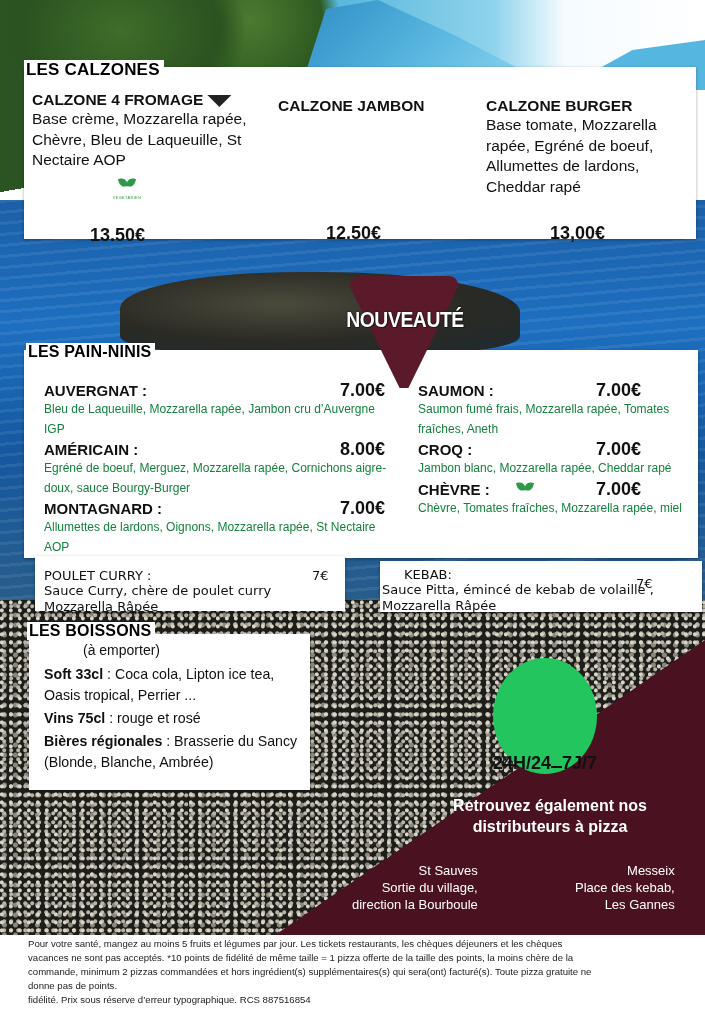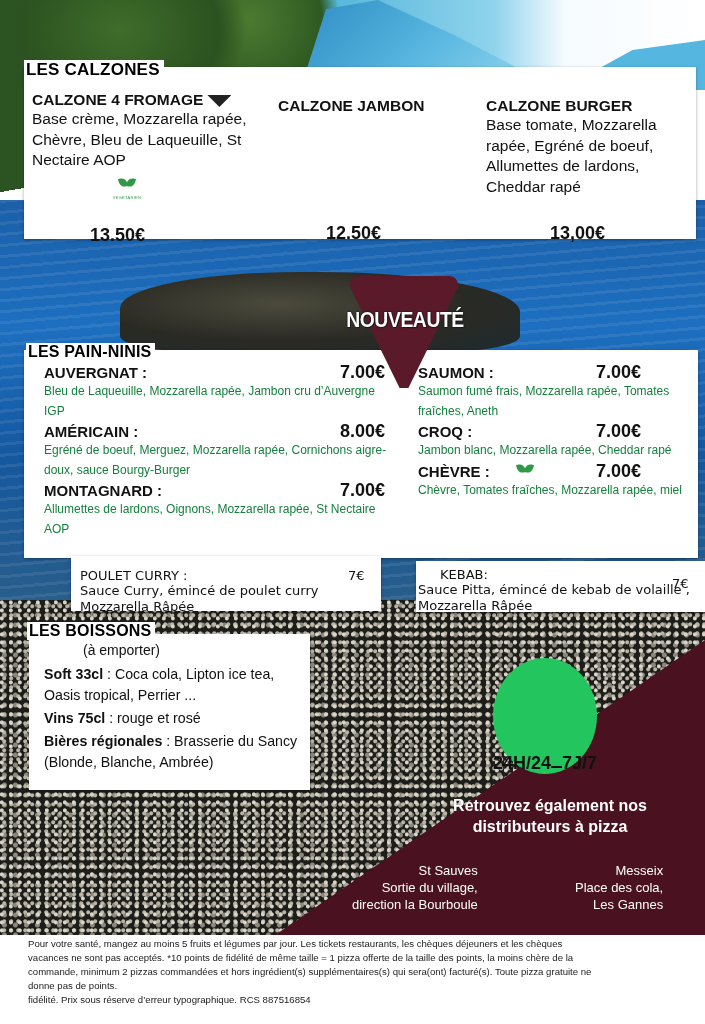--- a/index.html
+++ b/index.html
@@ -117,32 +117,32 @@
       text-align: center;
       font-weight: 900; font-size: 22px; color: #fff;
       letter-spacing: -0.5px;
       text-shadow: 0 0 2px #000, 1px 1px 0 #222;
       transform: scaleX(0.88);
       z-index: 5;
     }
 
     
     .painninis-card { top: 350px; left: 24px; width: 674px; height: 208px; }
-    .pn-col { position: absolute; top: 12px; }
+    .pn-col { position: absolute; top: 30px; }
     .pn-col-left { left: 20px; width: 345px; }
     .pn-col-right { left: 394px; width: 270px; }
     .pn-item { position: relative; }
     .pn-head { display: flex; justify-content: space-between; align-items: baseline; height: 20px; }
     .pn-name { font-weight: 700; font-size: 15px; color: #111; }
     .pn-price { font-weight: 700; font-size: 18px; color: #111; }
     .pn-desc { font-size: 12px; line-height: 19.5px; color: #15803d; }
     .pn-col-right .pn-price { margin-right: 47px; }
     .pn-col-left .pn-price { margin-right: 4px; }
 
-    .extra-card { font-family: "DejaVu Sans", sans-serif; color: #111; margin-left: 36px; }
+    .extra-card { font-family: "DejaVu Sans", sans-serif; color: #111; }
     .poulet-card { top: 556px; left: 35px; width: 310px; height: 55px; padding: 12px 0 0 9px; }
     .kebab-card { top: 561px; left: 380px; width: 322px; height: 51px; padding: 6px 0 0 24px; }
     .extra-card .ename { font-size: 13px; }
     .extra-card .edesc { font-size: 13px; line-height: 15.5px; }
     .extra-card .eprice { position: absolute; font-size: 13px; }
     .poulet-card .eprice { top: 12px; left: 277px; }
     .kebab-card .eprice { top: 15px; left: 256px; }
 
     
     .boissons-card { top: 634px; left: 29px; width: 281px; height: 156px; }
@@ -261,21 +261,21 @@
         <span class="pn-price">7.00€</span>
       </div>
       <div class="pn-desc">Chèvre, Tomates fraîches, Mozzarella rapée, miel</div>
     </div>
   </div>
 </div>
 
 <div class="card extra-card poulet-card">
   <div class="ename">POULET CURRY :</div>
   <div class="eprice">7€</div>
-  <div class="edesc">Sauce Curry, émincé de poulet curry</div>
+  <div class="edesc">Sauce Curry, chère de poulet curry</div>
   <div class="edesc">Mozzarella Râpée</div>
 </div>
 <div class="card extra-card kebab-card">
   <div class="ename">KEBAB:</div>
   <div class="eprice">7€</div>
   <div class="edesc" style="margin-left:-22px;">Sauce Pitta, émincé de kebab de volaille ,</div>
   <div class="edesc" style="margin-left:-22px;">Mozzarella Râpée</div>
 </div>
 
 <div class="section-title" style="top:622px;left:27px;font-size:16px;">LES BOISSONS</div>
@@ -295,21 +295,21 @@
 </div>
 
 <div class="distrib-title">Retrouvez également nos distributeurs à pizza</div>
 <div class="loc loc-1">
   <div>St Sauves</div>
   <div>Sortie du village,</div>
   <div>direction la Bourboule</div>
 </div>
 <div class="loc loc-2">
   <div>Messeix</div>
-  <div>Place des cola,</div>
+  <div>Place des kebab,</div>
   <div>Les Gannes</div>
 </div>
 
 <div class="footer">
   <div>Pour votre santé, mangez au moins 5 fruits et légumes par jour. Les tickets restaurants, les chèques déjeuners et les chèques</div>
   <div>vacances ne sont pas acceptés. *10 points de fidélité de même taille = 1 pizza offerte de la taille des points, la moins chère de la</div>
   <div>commande, minimum 2 pizzas commandées et hors ingrédient(s) supplémentaires(s) qui sera(ont) facturé(s). Toute pizza gratuite ne</div>
   <div>donne pas de points.</div>
   <div>fidélité. Prix sous réserve d’erreur typographique. RCS 887516854</div>
 </div>

